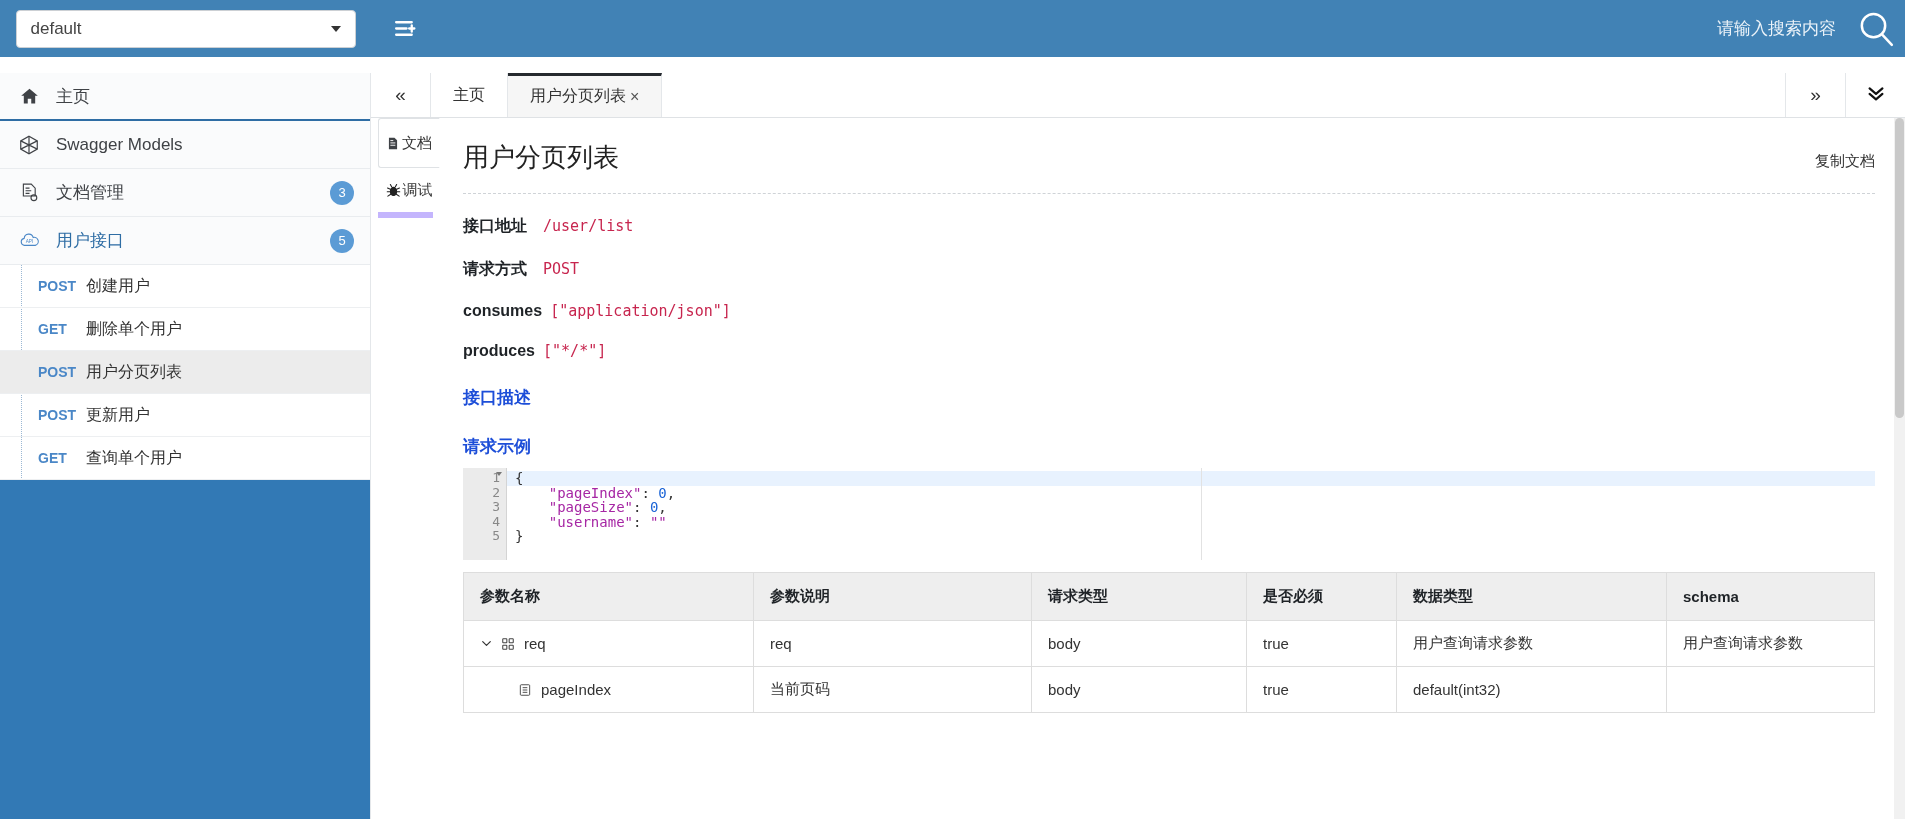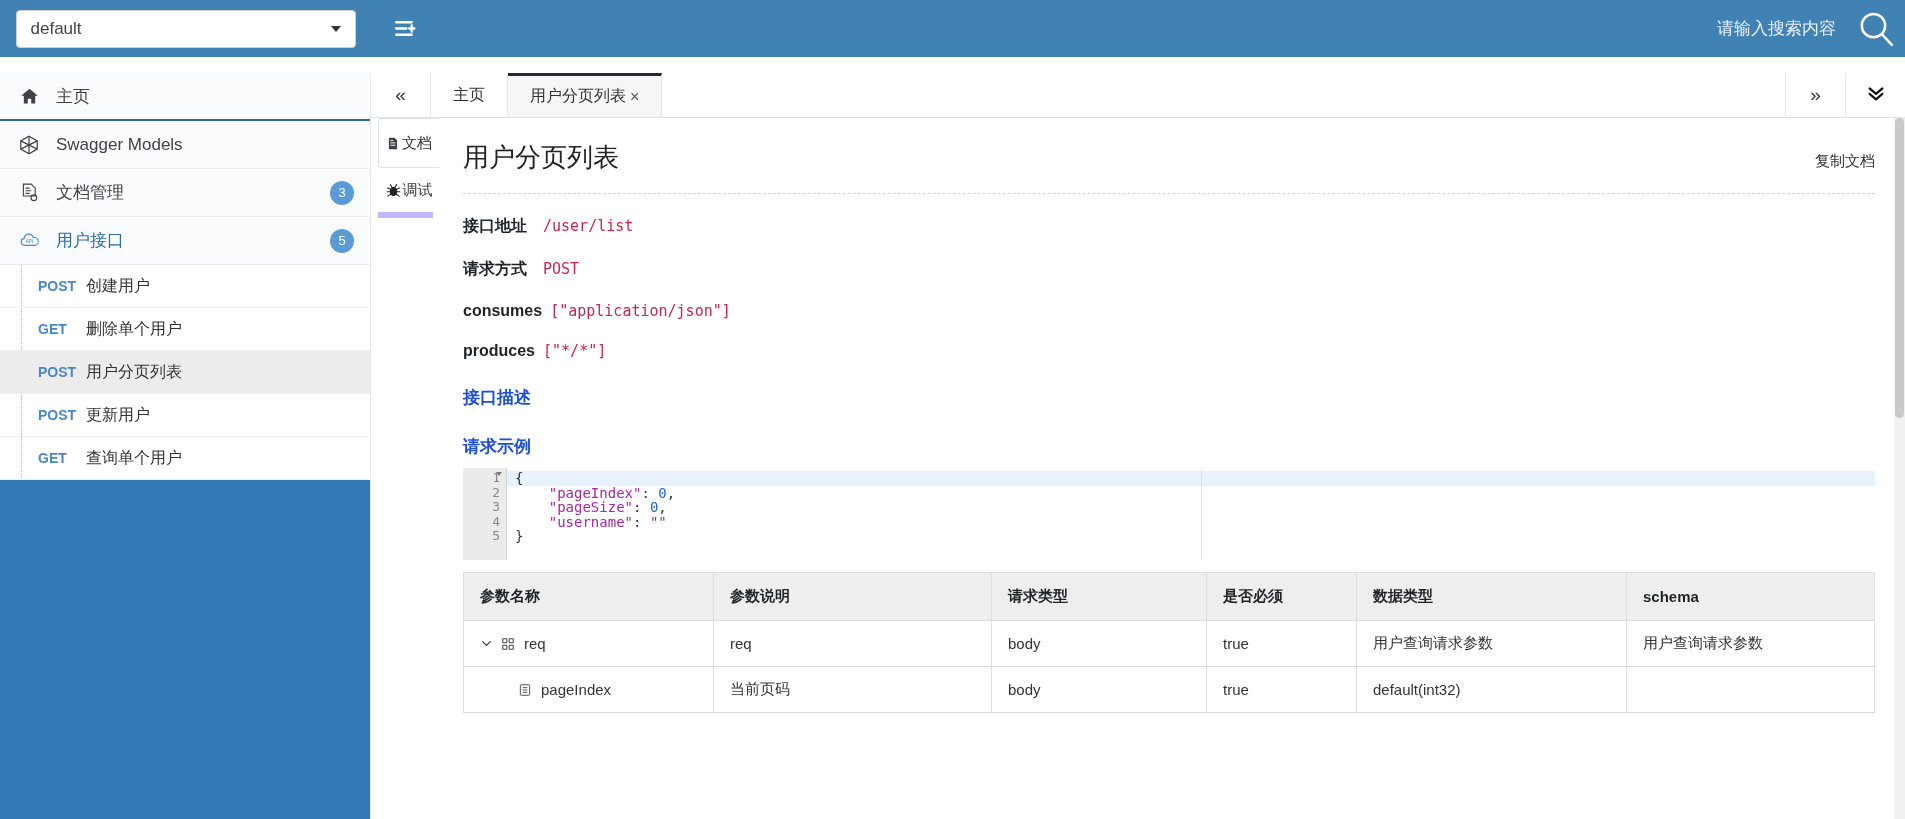--- a/index.html
+++ b/index.html
@@ -521,21 +521,21 @@
         <div class="gutter-line">5</div>
       </div>
       <div id="code-lines"><div class="cl"><span class="tk-punc">{</span></div><div class="cl"><span class="tk-punc">    </span><span class="tk-str">"pageIndex"</span><span class="tk-punc">: </span><span class="tk-num">0</span><span class="tk-punc">,</span></div><div class="cl"><span class="tk-punc">    </span><span class="tk-str">"pageSize"</span><span class="tk-punc">: </span><span class="tk-num">0</span><span class="tk-punc">,</span></div><div class="cl"><span class="tk-punc">    </span><span class="tk-str">"username"</span><span class="tk-punc">: </span><span class="tk-str">""</span></div><div class="cl"><span class="tk-punc">}</span></div></div>
     </div>
   </div>
 
 
   <table id="param-table">
     <thead>
       <tr>
-        <th style="width:250px">参数名称</th>
+        <th style="width:290px">参数名称</th>
         <th style="width:278px">参数说明</th>
         <th style="width:215px">请求类型</th>
         <th style="width:150px">是否必须</th>
         <th style="width:270px">数据类型</th>
         <th>schema</th>
       </tr>
     </thead>
     <tbody>
       <tr>
         <td>

